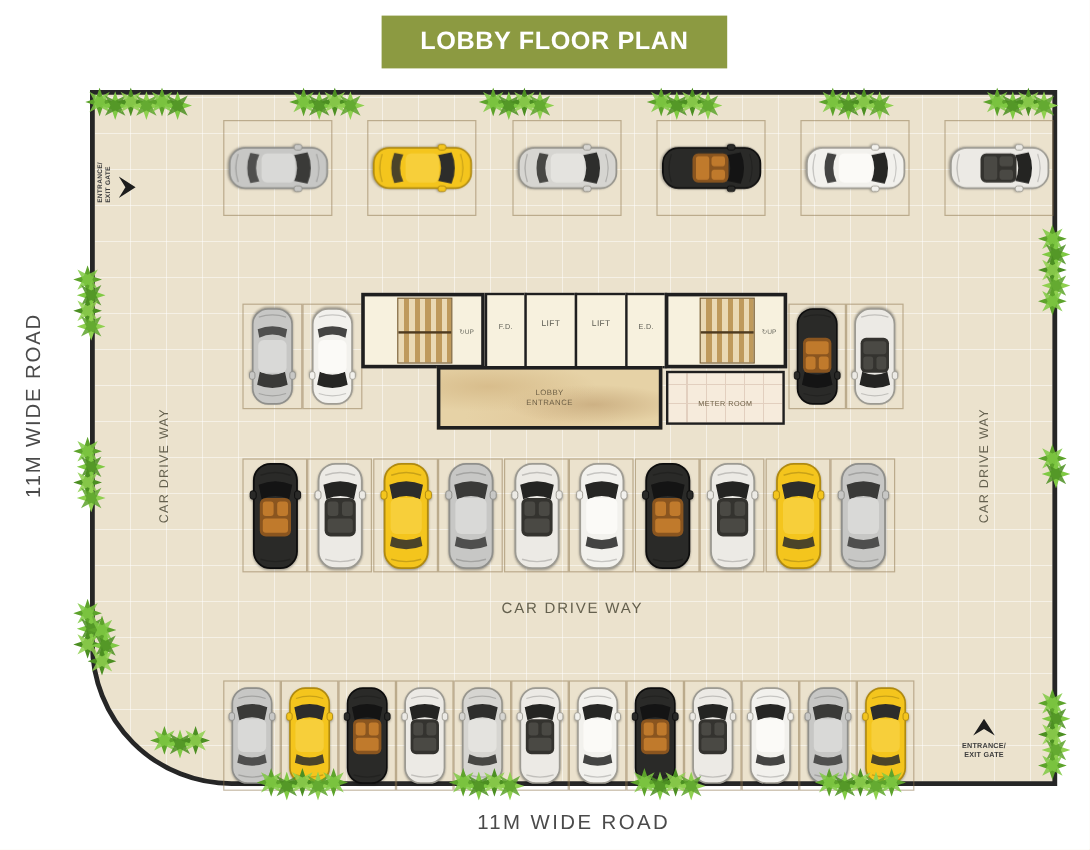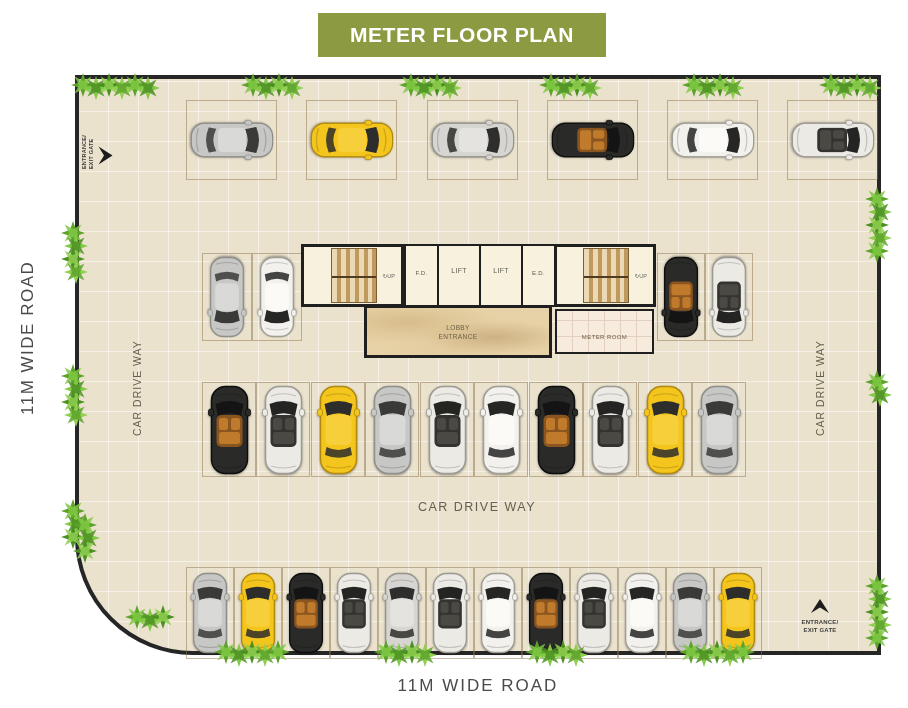--- a/index.html
+++ b/index.html
@@ -71,21 +71,21 @@
   .plant{position:absolute;z-index:30;}
   .leaf{position:absolute;width:24px;height:24px;}
   #plant-layer,#stall-layer{position:absolute;left:0;top:0;width:100%;height:100%;pointer-events:none;}
 </style>
 </head>
 <body>
 
 <div class="canvas">
 
   <div class="banner">
-    <span>METER FLOOR PLAN</span>
+    <span>LOBBY FLOOR PLAN</span>
   </div>
 
   <div class="road-label road-left vtext">11M WIDE ROAD</div>
   <div class="road-label road-bottom">11M WIDE ROAD</div>
 
   <div class="plan">
 
     <div id="stall-layer">
         <div class="stall" style="left: 107px; top: 21px; width: 91px; height: 80px;"></div>
         <div class="car" style="left: 131.5px; top: 19px; width: 42px; height: 84px; transform: rotate(90deg);">

